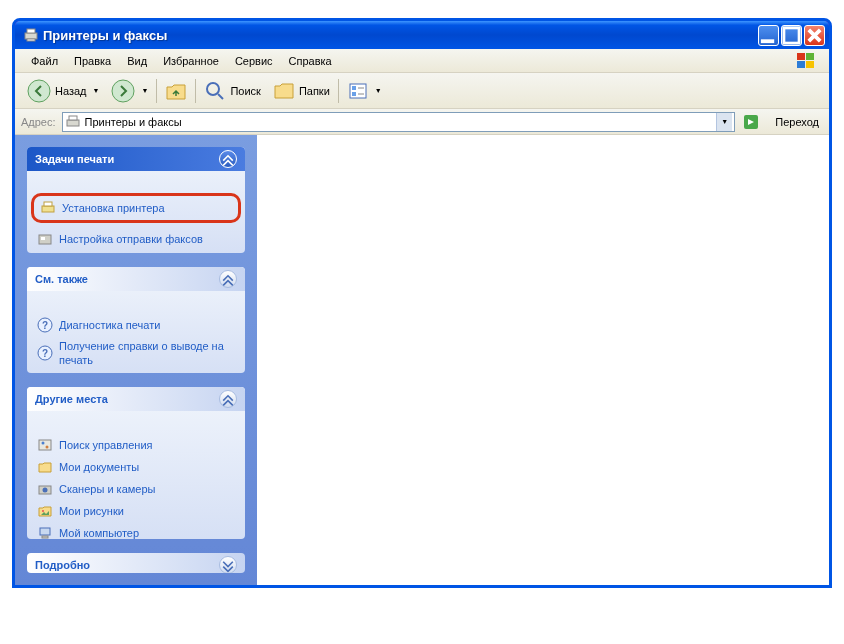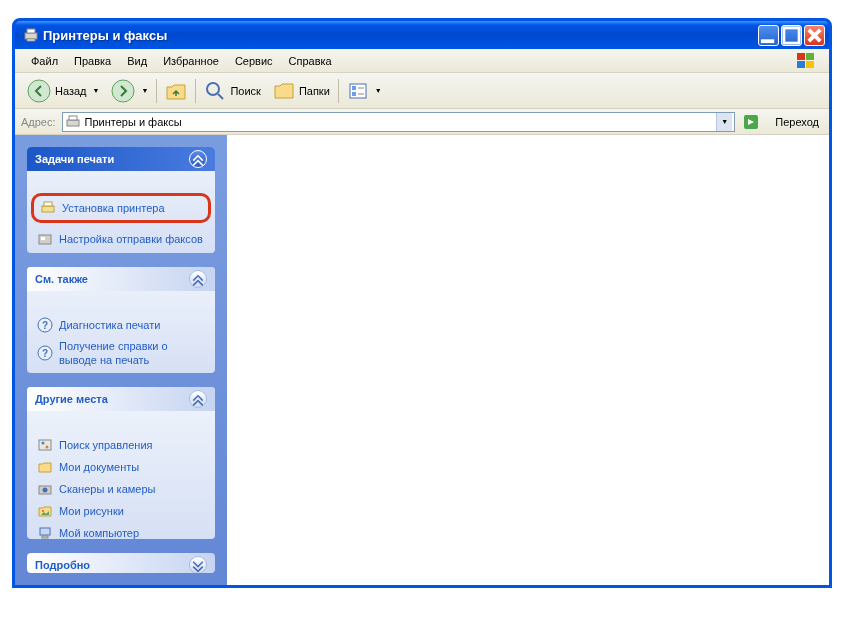--- a/index.html
+++ b/index.html
@@ -28,21 +28,21 @@
 .sep { width: 1px; height: 24px; background: #c0bca8; margin: 0 2px; }
 .dropdown-arrow { font-size: 7px; color: #000; margin-left: 2px; }
 
 .addressbar { height: 26px; background: linear-gradient(to bottom, #f5f5f0, #ece9d8); border-bottom: 1px solid #d6d2c2; display: flex; align-items: center; padding: 0 6px; gap: 4px; }
 .addr-label { color: #888; margin-right: 2px; }
 .addr-input { flex: 1; height: 20px; border: 1px solid #7f9db9; background: #fff; display: flex; align-items: center; padding: 0 2px; gap: 4px; }
 .addr-dd { width: 16px; height: 18px; background: #dbe4f0; border-left: 1px solid #b3c5e0; display: flex; align-items: center; justify-content: center; font-size: 7px; }
 .go-btn { display: flex; align-items: center; gap: 16px; padding: 1px 4px; }
 
 .content { flex: 1; display: flex; overflow: hidden; }
-.sidebar { width: 212px; background: linear-gradient(to bottom, #7a9de0 0%, #6487d6 100%); padding: 12px; display: flex; flex-direction: column; gap: 14px; overflow-y: auto; }
+.sidebar { width: 242px; background: linear-gradient(to bottom, #7a9de0 0%, #6487d6 100%); padding: 12px; display: flex; flex-direction: column; gap: 14px; overflow-y: auto; }
 .main-area { flex: 1; background: #fff; }
 
 .panel { background: linear-gradient(to bottom, #fff 0%, #eef3fb 8%, #d6e0f5 100%); border-radius: 4px; overflow: hidden; }
 .panel-header { height: 24px; background: linear-gradient(to right, #fff, #c6d4f1); display: flex; align-items: center; padding: 0 8px; color: #215dc6; font-weight: bold; }
 .panel-header.dark { background: linear-gradient(to right, #1c57c7, #4a7ce0); color: #fff; }
 .panel-collapse { width: 18px; height: 18px; border-radius: 50%; background: linear-gradient(to bottom, #fff, #d1dcf0); border: 1px solid #a8bce0; display: flex; align-items: center; justify-content: center; color: #4a6fb8; font-size: 9px; }
 .panel-header.dark .panel-collapse { background: linear-gradient(to bottom, #5a8ae8, #2a5dc0); border-color: #fff; color: #fff; }
 .panel-title { flex: 1; }
 .panel-body { padding: 26px 10px; display: flex; flex-direction: column; gap: 6px; }
 .task-link { display: flex; align-items: center; gap: 6px; color: #215dc6; cursor: pointer; line-height: 14px; }

